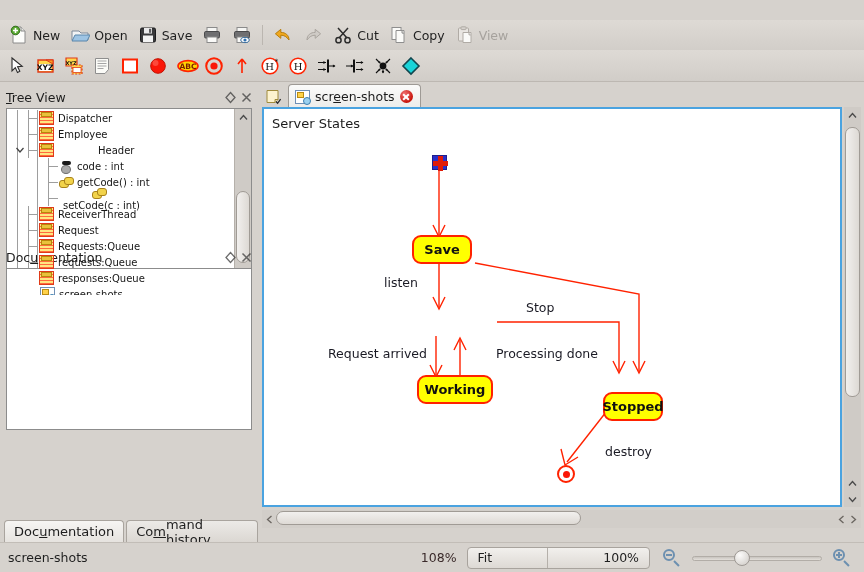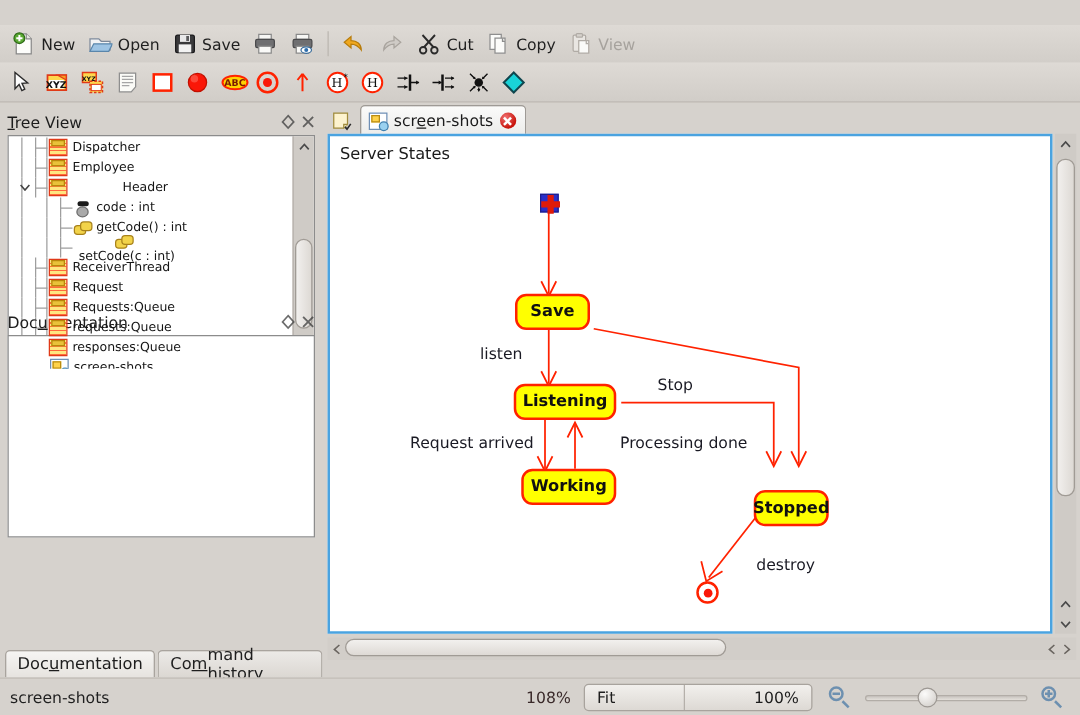--- a/index.html
+++ b/index.html
@@ -620,21 +620,20 @@
         </g>
       </svg>
 
       <div style="position:absolute;left:432.5px;top:151px;width:0;height:0;"></div>
       <div style="position:absolute;left:168px;top:46px;width:15px;height:15px;background:#2a2fc9;border:1px solid #1f1f8c;">
         <div style="position:absolute;left:5px;top:0;width:5px;height:15px;background:#e01a08;"></div>
         <div style="position:absolute;left:0;top:5px;width:15px;height:5px;background:#e01a08;"></div>
       </div>
 
       <div class="node" style="left:148px;top:126px;width:60px;height:29px;">Save</div>
-      <div class="node" style="left:147px;top:198px;width:82px;height:29px;">Listening</div>
       <div class="node" style="left:153px;top:266px;width:76px;height:29px;">Working</div>
       <div class="node" style="left:339px;top:283px;width:60px;height:29px;">Stopped</div>
 
       <div style="position:absolute;left:293px;top:356px;width:18px;height:18px;border:2px solid #ff2200;border-radius:50%;background:#fff;">
         <div style="position:absolute;left:3.5px;top:3.5px;width:7px;height:7px;border-radius:50%;background:#fa1708;"></div>
       </div>
 
       <div class="edge-label" style="left:120px;top:166px;">listen</div>
       <div class="edge-label" style="left:262px;top:191px;">Stop</div>
       <div class="edge-label" style="left:64px;top:237px;">Request arrived</div>

